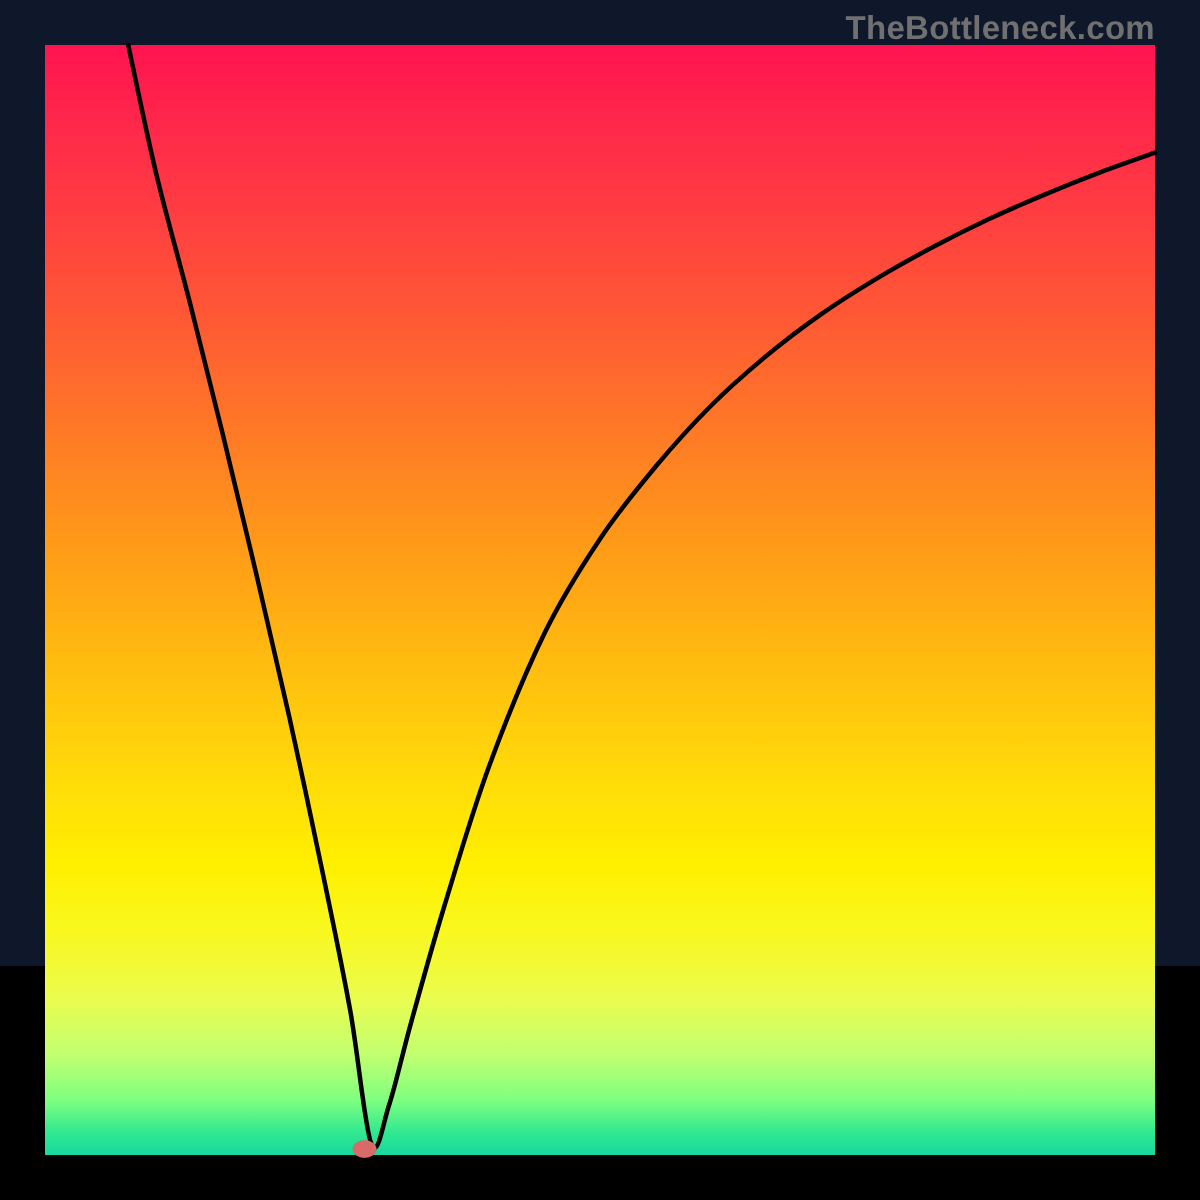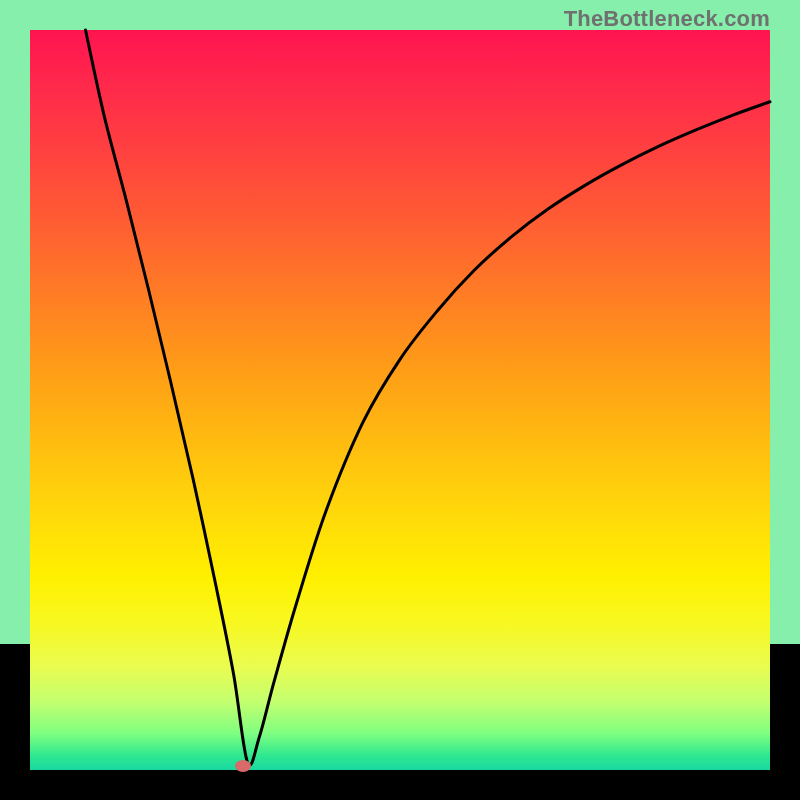--- a/index.html
+++ b/index.html
@@ -1,20 +1,20 @@
 <!DOCTYPE html>
 <html><head>
 <meta charset="utf-8">
 <style>
   * { margin: 0; padding: 0; box-sizing: border-box; }
   html, body { width: 800px; height: 800px; overflow: hidden; background: #000; }
   .frame {
     width: 800px;
     height: 644px;
-    background: #86efac;
+    background: #0f172a;
     position: relative;
   }
   .plot-area {
     position: absolute;
     left: 30px;
     top: 30px;
     width: 740px;
     height: 740px;
     background: linear-gradient(to bottom,
       #ff1450 0%,

